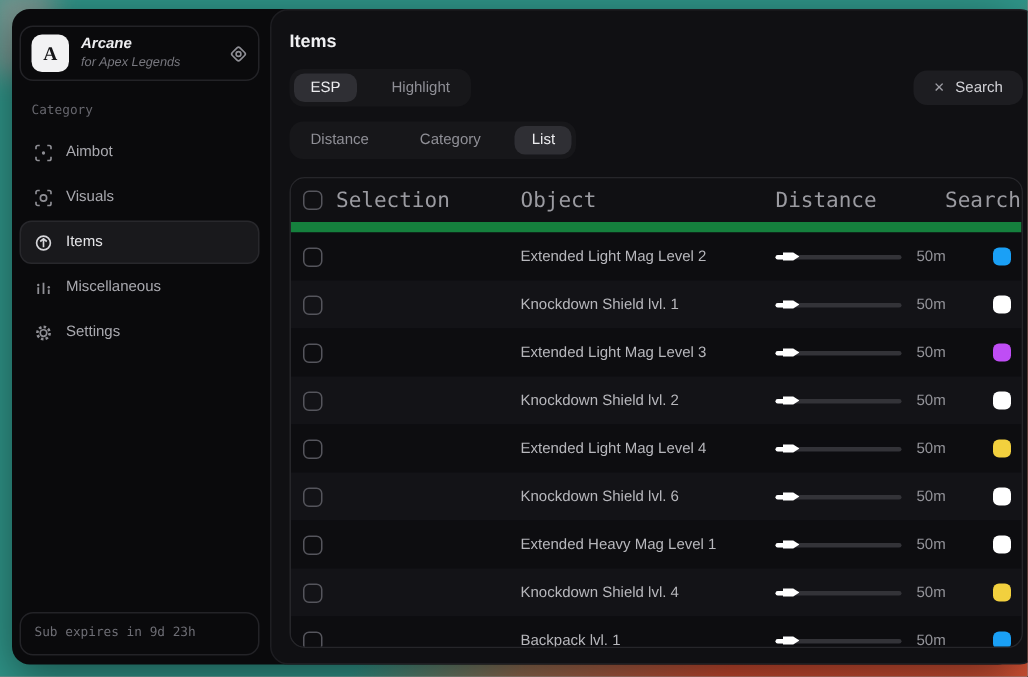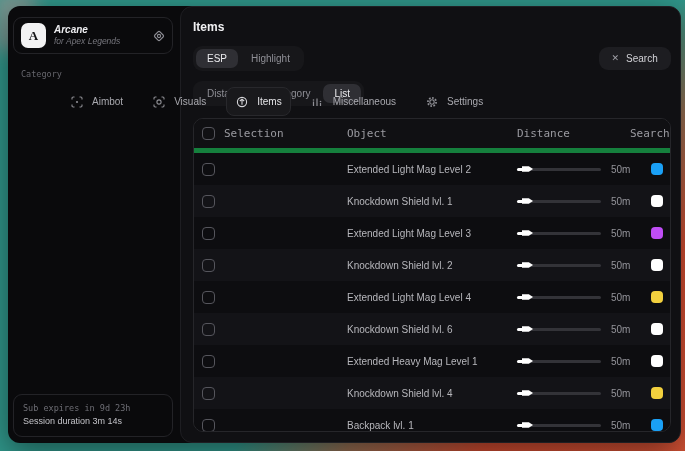--- a/index.html
+++ b/index.html
@@ -16,46 +16,46 @@
   
   .sidebar{width:170px;position:relative;flex:none;padding-top:6px;}
   .brand-card{margin:5px 5px 0;border:1px solid #232327;border-radius:9px;padding:5px 7px;display:flex;align-items:center;gap:8px;}
   .logo{width:25px;height:25px;background:#f2f2f3;border-radius:7px;display:flex;align-items:center;justify-content:center;
         font-family:"Liberation Serif",serif;font-weight:bold;font-size:13px;color:#141416;flex:none;}
   .brand-text{display:flex;flex-direction:column;line-height:1.25;min-width:0;font-style:italic;}
   .brand-title{font-size:10px;font-weight:bold;color:#ededf0;}
   .brand-sub{font-size:8.5px;color:#77777e;}
   .pin-btn{margin-left:auto;color:#8f8f96;display:flex;align-items:center;}
   .section-label{font-family:"DejaVu Sans Mono",monospace;font-size:8.5px;color:#66666d;margin:15px 13px 8px;}
-  .nav{display:flex;gap:1px;padding-left:48px;}
+  .nav{display:flex;flex-direction:column;gap:1px;}
   .nav-item{height:27px;margin:0 5px;padding:0 8px;border:1px solid transparent;border-radius:8px;
             display:flex;align-items:center;gap:9px;font-size:10px;color:#a9a9af;cursor:default;}
   .nav-item .icn{width:13px;height:13px;display:flex;align-items:center;justify-content:center;color:#8f8f95;font-size:11px;line-height:1;}
   .nav-item.active{background:#19191c;border-color:#28282c;color:#e6e6e9;}
   .nav-item.active .icn{color:#d6d6da;}
   .sub-card{position:absolute;left:5px;right:5px;bottom:6px;border:1px solid #232327;border-radius:9px;padding:7px 9px;line-height:1.55;}
   .sub-line1{font-family:"DejaVu Sans Mono",monospace;font-size:8.5px;color:#6e6e75;}
   .sub-line2{font-size:9px;color:#c4c4c9;}
   
   .main-card{flex:1;margin-left:2px;background:#101013;border:1px solid #1e1e22;border-radius:12px;
              padding:11px 9px 10px 12px;display:flex;flex-direction:column;box-sizing:border-box;}
   .page-title{font-size:12px;font-weight:bold;color:#f0f0f2;margin:2px 0 12px;}
   .controls-row{display:flex;align-items:center;justify-content:space-between;}
-  .seg{display:inline-flex;gap:2px;background:#17171a;border-radius:9px;padding:3px;}
+  .seg{display:inline-flex;gap:12px;background:#17171a;border-radius:9px;padding:3px;}
   .seg .tab{padding:4px 11px;border-radius:7px;font-size:10px;color:#8f8f96;cursor:default;white-space:nowrap;}
   .seg .tab.active{background:#2f2f34;color:#ececef;}
   .search-btn{display:inline-flex;align-items:center;gap:7px;background:#1d1d21;border-radius:9px;
               padding:6px 13px;font-size:10px;color:#d2d2d7;cursor:default;}
   .search-btn .x-glyph{font-size:9px;color:#a0a0a7;line-height:1;}
   .view-row{margin-top:10px;}
   
   .table-card{margin-top:12px;border:1px solid #26262a;border-radius:10px;overflow:hidden;background:#0d0d10;}
   .tgrid{display:grid;grid-template-columns:30px 123px 170px 113px 1fr;align-items:center;}
-  .thead{height:29px;background:#101013;border-bottom:5px solid #15803d;
-         font-family:"DejaVu Sans Mono",monospace;font-size:11px;color:#9b9ba1;}
+  .thead{height:29px;background:#101013;border-bottom:7px solid #15803d;
+         font-family:"DejaVu Sans Mono",monospace;font-size:14px;color:#9b9ba1;}
   .trow{height:32px;font-size:10px;color:#b7b7bc;}
   .trow:nth-child(odd){background:#0d0d10;}
   .trow:nth-child(even){background:#131317;}
   .cell{display:flex;align-items:center;}
   .c-check{padding-left:8px;}
   .checkbox{width:13px;height:13px;border:1.4px solid #55555c;border-radius:4px;background:transparent;box-sizing:border-box;}
   .c-dist{gap:10px;}
   .slider{position:relative;width:84px;height:3px;background:#333338;border-radius:2px;flex:none;}
   .slider .fill{position:absolute;left:0;top:0;height:3px;width:10%;background:#fff;border-radius:2px;}
   .slider .thumb{position:absolute;left:5px;top:-2px;width:11px;height:7px;background:#fff;
@@ -136,21 +136,20 @@
               <circle cx="6" cy="6" r="4.1" stroke-width="1.7" stroke-dasharray="1.7 1.45"></circle>
               <circle cx="6" cy="6" r="2.2" stroke-width="1.1"></circle>
             </svg>
           </span>
           <span>Settings</span>
         </div>
       </div>
 
     <div class="sub-card">
       <div class="sub-line1">Sub expires in 9d 23h</div>
-      <div class="sub-line2">Session duration 3m 14s</div>
     </div>
   </div>
 
   <div class="main-card">
 
     <div class="page-title">Items</div>
 
     <div class="controls-row">
       <div class="seg">
           <div class="tab active">ESP</div>

